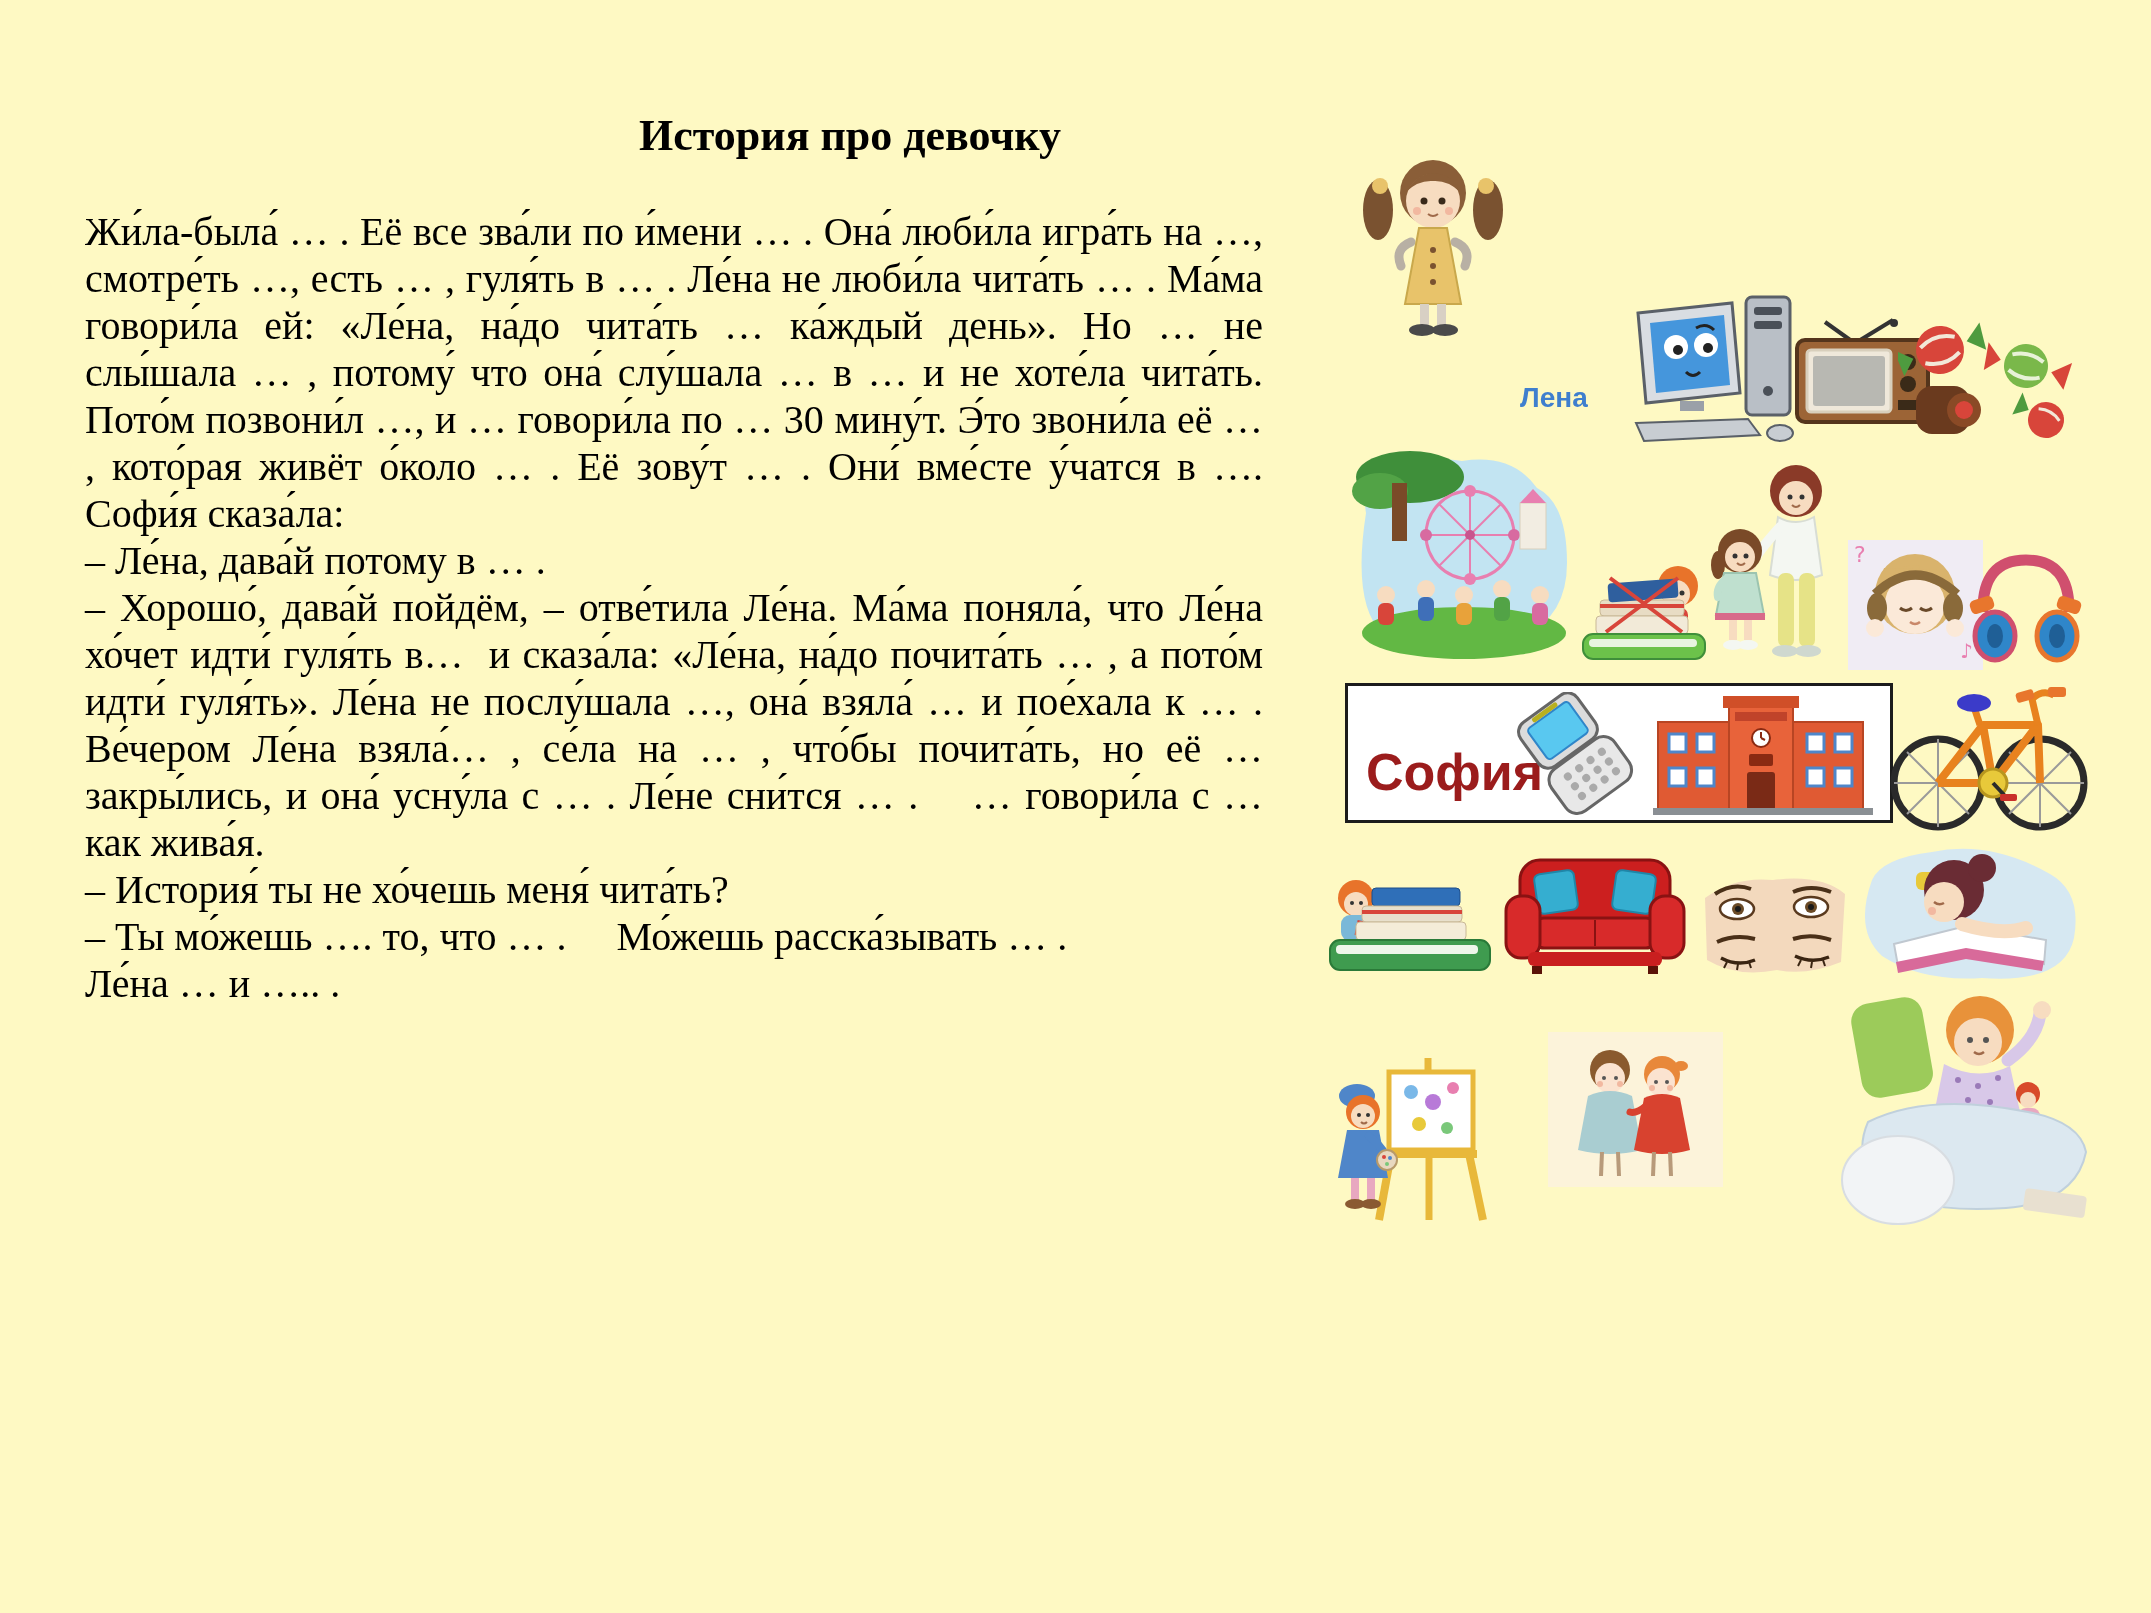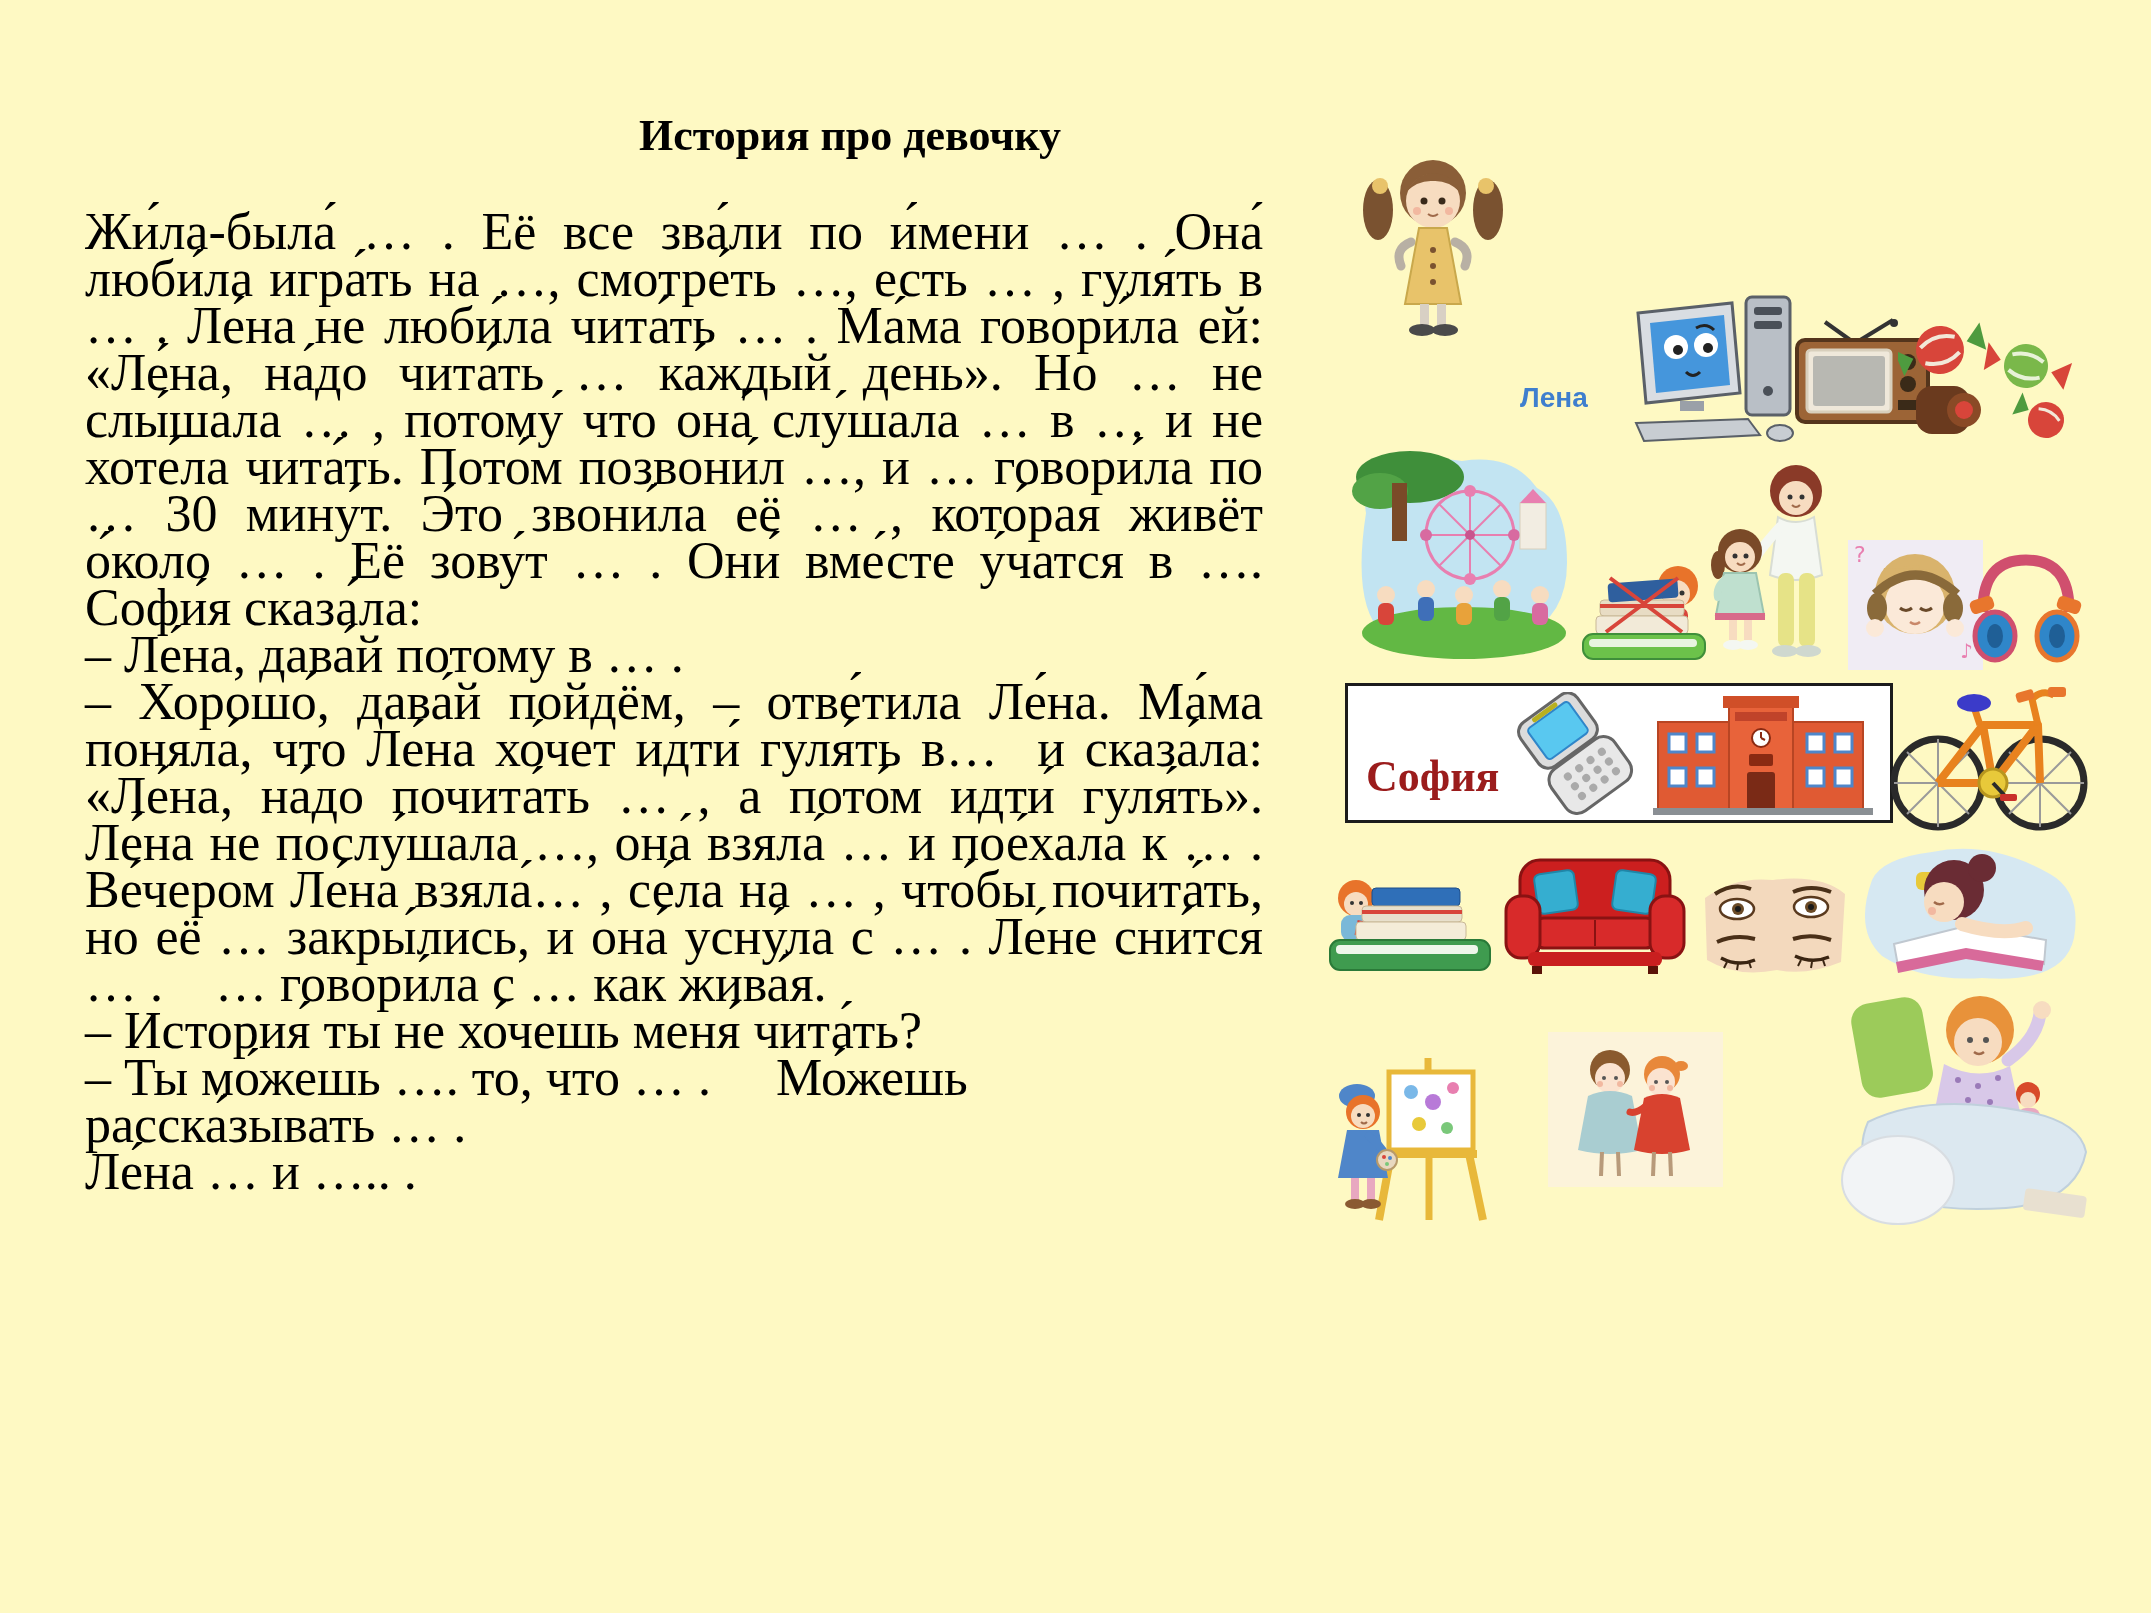--- a/index.html
+++ b/index.html
@@ -6,36 +6,36 @@
   .page {
     position:relative; width:2151px; height:1613px; background:#fef9c3;
     font-family:"Liberation Serif", serif; color:#000; overflow:hidden;
   }
   .title {
     position:absolute; left:85px; top:110px; width:1530px;
     text-align:center; font-size:44px; font-weight:bold; letter-spacing:0px;
   }
   .story {
     position:absolute; left:85px; top:208px; width:1178px;
-    font-size:52px; line-height:47px; text-align:left;
+    font-size:40px; line-height:47px; text-align:left;
   }
   .story .para { white-space:pre-wrap; }
   .story .para.just { text-align:justify; }
   .img { position:absolute; }
   .caption-lena {
     position:absolute; left:1520px; top:382px;
     font-family:"Liberation Sans", sans-serif; font-size:28px; font-weight:bold;
   }
   .sofia-box {
     position:absolute; left:1345px; top:683px; width:548px; height:140px;
     border:3px solid #1c1c1c; box-sizing:border-box; background:#fff;
   }
   .caption-sofia {
     position:absolute; left:18px; bottom:18px;
-    font-family:Liberation Serif, serif; font-size:44px; font-weight:bold;
+    font-family:Liberation Sans, sans-serif; font-size:52px; font-weight:bold;
   }
 </style>
 </head>
 <body>
 
 <div class="page">
 
   <div class="title">История про девочку</div>
 
   <div class="story">

